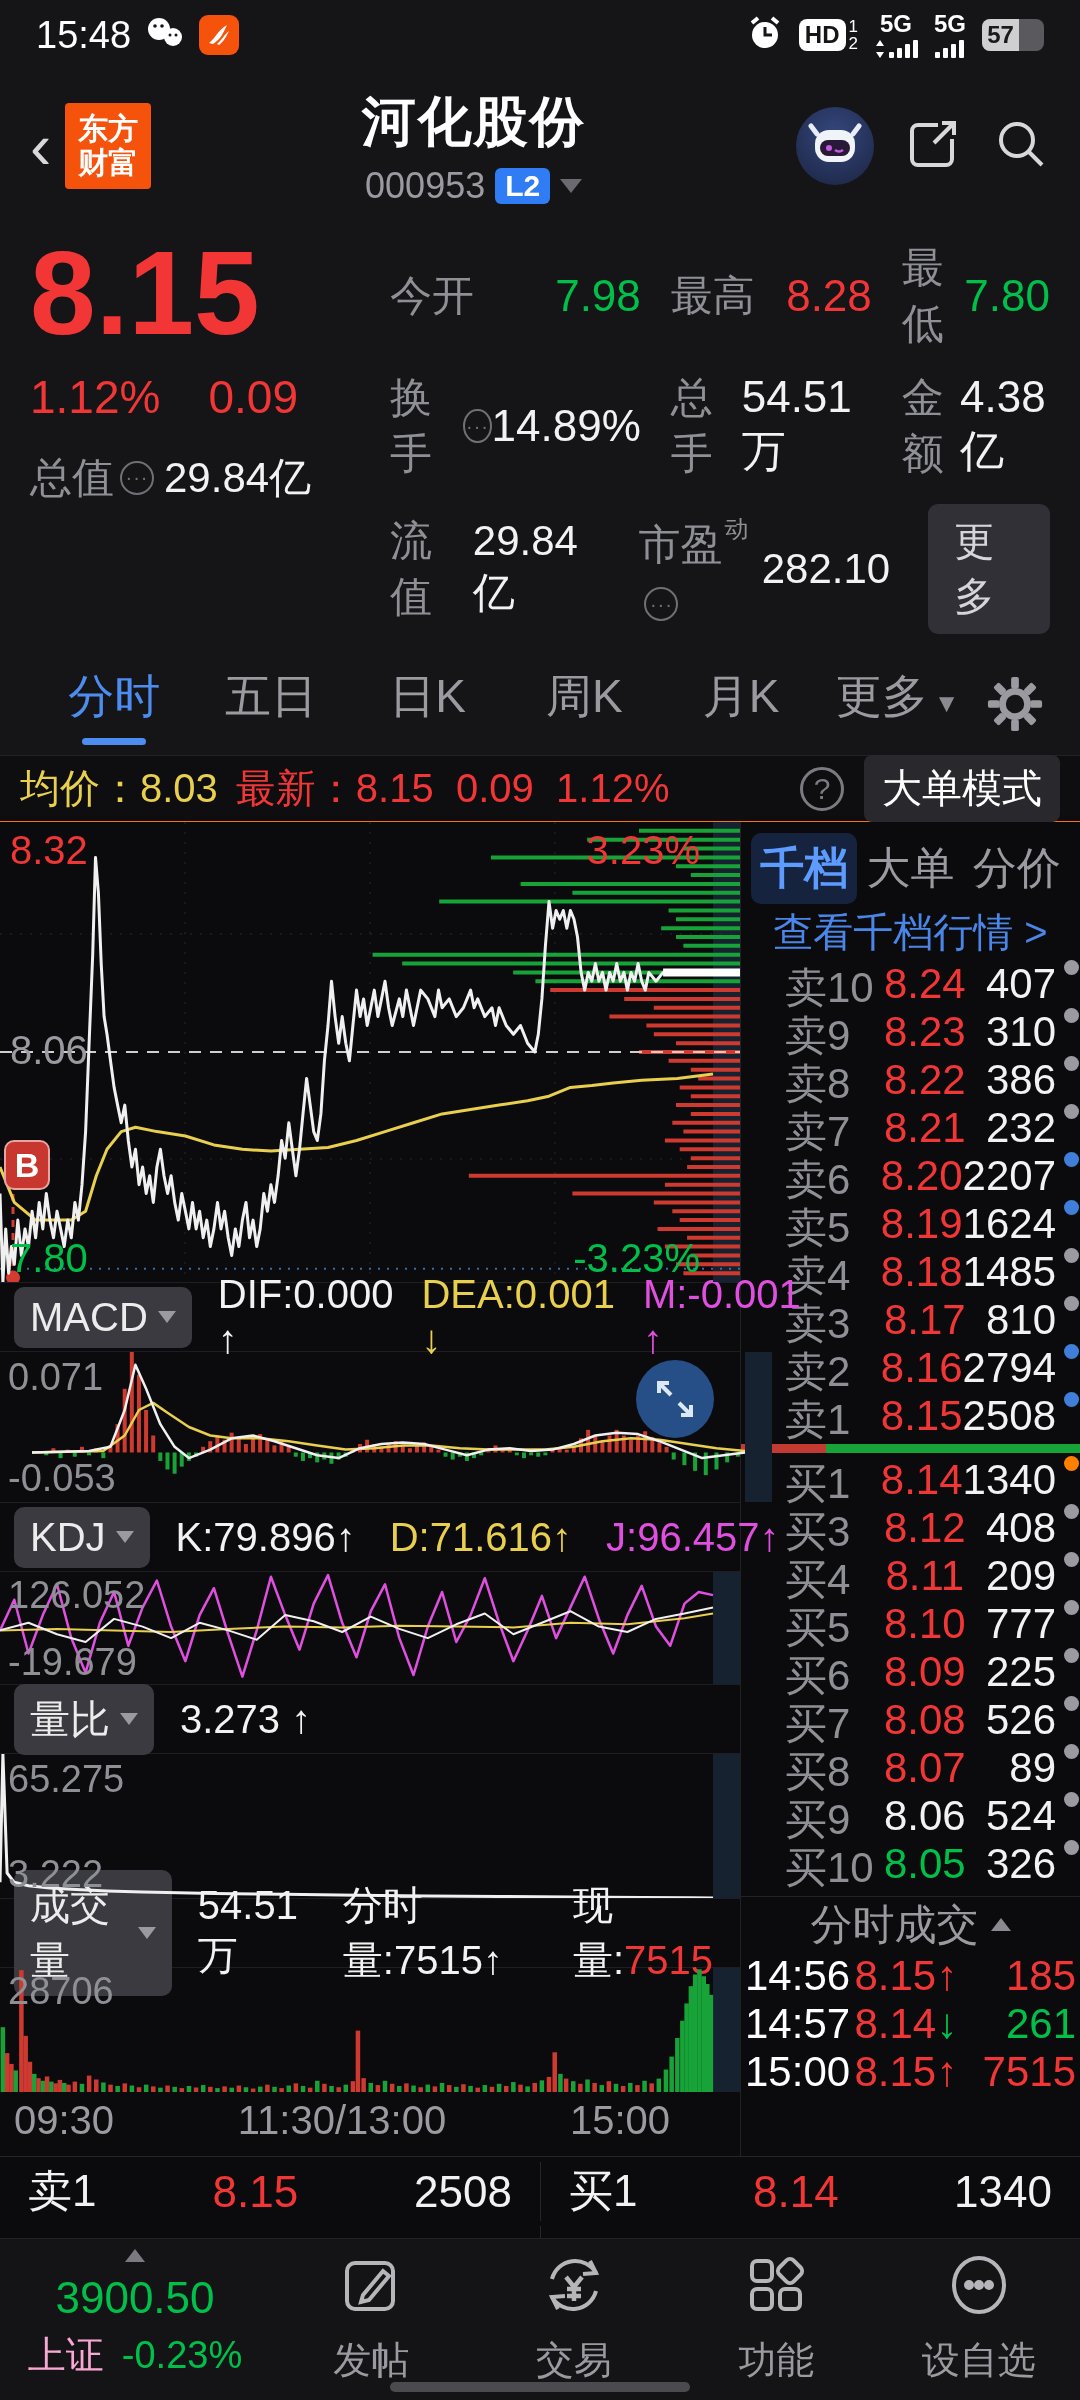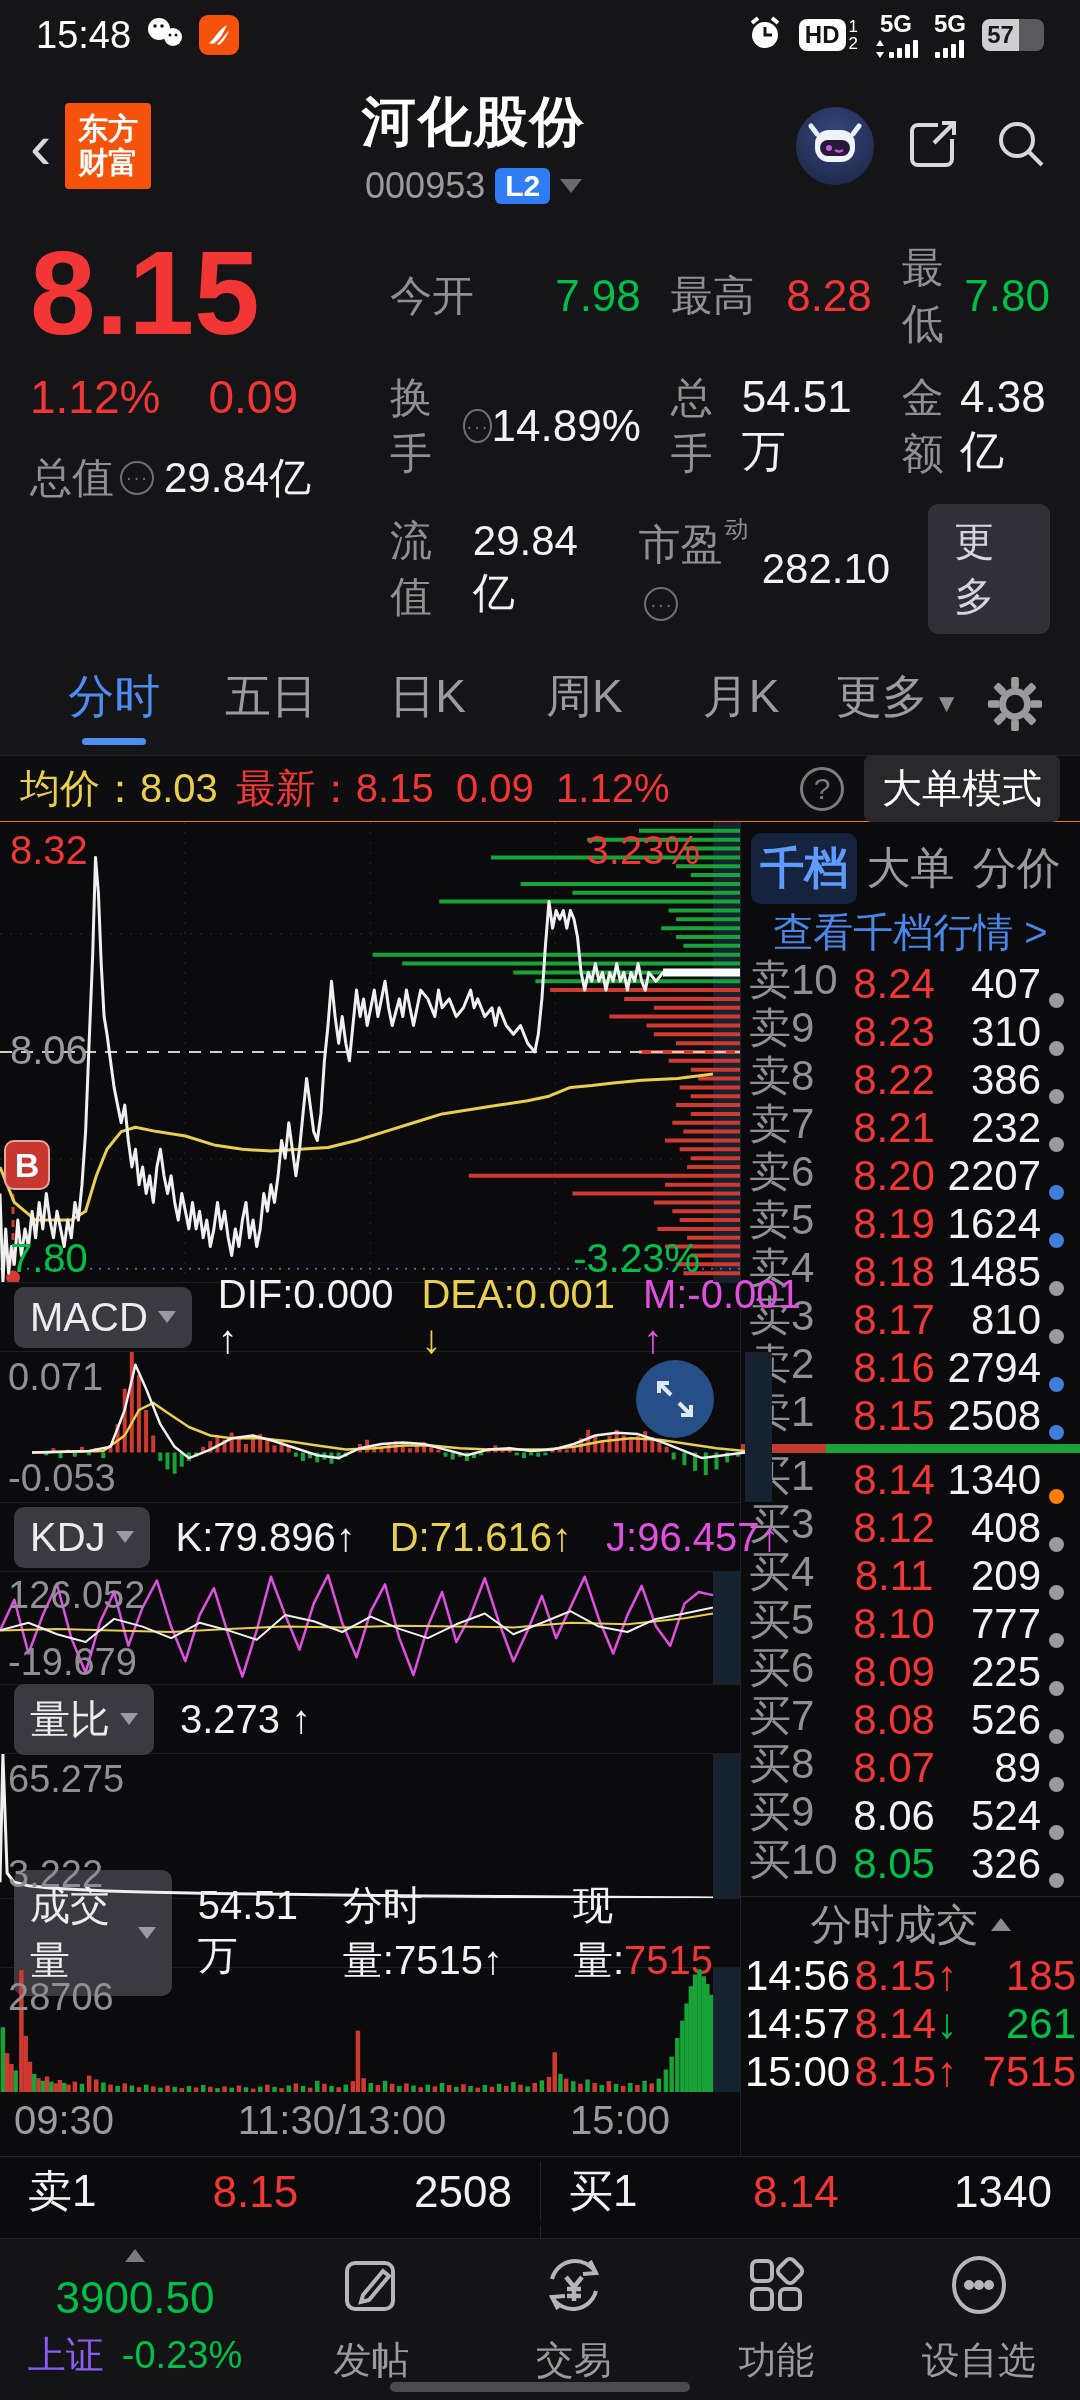--- a/index.html
+++ b/index.html
@@ -77,21 +77,21 @@
   .b-badge{position:absolute;left:4px;width:46px;height:50px;background:#c8372f;border:2px solid #e8a49f;border-radius:10px;color:#fff;font-size:34px;font-weight:bold;display:flex;align-items:center;justify-content:center;}
   .expand-btn{position:absolute;right:26px;top:8px;width:78px;height:78px;border-radius:50%;background:rgba(43,92,158,0.85);display:flex;align-items:center;justify-content:center;}
   .time-axis{height:56px;display:flex;align-items:center;font-size:40px;color:#9a9aa0;padding:0 14px;}
   .time-axis .t2{flex:1;text-align:center;}
   .time-axis .t3{padding-right:56px;}
   
   .ob-tabs{display:flex;align-items:center;padding:0 10px;height:72px;}
   .ob-tab{flex:1;text-align:center;font-size:44px;color:#9a9aa0;padding:6px 0;}
   .ob-tab.active{background:#15233f;color:#5e9bff;border-radius:10px;font-weight:bold;}
   .ob-link{height:56px;text-align:center;font-size:40px;color:#4a86e8;display:flex;align-items:center;justify-content:center;}
-  .ob-row{height:48px;display:flex;align-items:flex-end;padding:0 16px 0 8px;font-size:42px;}
+  .ob-row{height:48px;display:flex;align-items:flex-start;padding:0 1px 0 8px;font-size:42px;margin-left:36px;}
   .ob-row .lab{width:96px;color:#8f8f96;}
   .ob-row .prc{flex:1;text-align:center;}
   .ob-row .vol{flex:1;text-align:right;color:#f2f2f2;padding-right:8px;}
   .dot{width:15px;height:15px;border-radius:50%;flex:none;}
   .ratio{height:16px;display:flex;align-items:center;padding:2px 0;}
   .ratio .r{height:9px;background:#c33a32;}
   .ratio .g{height:9px;background:#18a338;}
   .ticks-head{height:56px;margin-top:8px;border-top:1px solid #222226;display:flex;align-items:center;justify-content:center;gap:12px;color:#9a9aa0;font-size:42px;}
   .tri-up{width:0;height:0;border-left:10px solid transparent;border-right:10px solid transparent;border-bottom:13px solid #8a8a90;}
   .tick-row{height:48px;display:flex;align-items:center;font-size:42px;padding:0 4px;}
@@ -107,21 +107,21 @@
   .q-half{width:540px;display:grid;grid-template-columns:repeat(4,1fr);grid-auto-rows:56px;align-items:center;padding:0 18px;}
   .q-half div{text-align:right;font-size:42px;padding-right:14px;}
   .q-half.sell div{color:#00c04a;}
   .q-half.buy div{color:#f23636;}
   .q-half.buy{border-left:1px solid #26262a;}
   
   .navbar{position:absolute;left:0;right:0;bottom:0;height:162px;background:#141417;border-top:1px solid #222226;display:flex;align-items:flex-start;padding-top:10px;}
   .nav-index{width:270px;display:flex;flex-direction:column;align-items:center;line-height:1.2;}
   .nav-index .v{color:#00c04a;font-size:44px;margin-top:10px;}
   .nav-index .r2{display:flex;gap:18px;font-size:38px;margin-top:8px;}
-  .nav-index .nm{color:#8b5cf6;}
+  .nav-index .nm{color:#f9a8d4;}
   .nav-item{flex:1;display:flex;flex-direction:column;align-items:center;gap:10px;color:#b5b5ba;}
   .nav-item .lb{font-size:38px;color:#9a9aa0;}
   .home-bar{position:absolute;left:390px;bottom:8px;width:300px;height:10px;border-radius:6px;background:#4a4a4f;}
 </style>
 </head>
 <body>
 
 <div id="app">
 
   <div class="statusbar top-bg">
@@ -700,21 +700,21 @@
             <line x1="677.35" y1="124" x2="677.35" y2="70.00431965442765" stroke="#18a338" stroke-width="4.5"></line>
             <line x1="682.341" y1="124" x2="682.341" y2="52.725701943844484" stroke="#18a338" stroke-width="4.5"></line>
             <line x1="686.619" y1="124" x2="686.619" y2="35.44708423326135" stroke="#18a338" stroke-width="4.5"></line>
             <line x1="690.8969999999999" y1="124" x2="690.8969999999999" y2="18.168466522678187" stroke="#18a338" stroke-width="4.5"></line>
             <line x1="695.175" y1="124" x2="695.175" y2="6.505399568034562" stroke="#18a338" stroke-width="4.5"></line>
             <line x1="699.453" y1="124" x2="699.453" y2="1.3218142548596035" stroke="#18a338" stroke-width="4.5"></line>
             <line x1="703.731" y1="124" x2="703.731" y2="8.233261339092863" stroke="#18a338" stroke-width="4.5"></line>
             <line x1="707.296" y1="124" x2="707.296" y2="16.008639308855294" stroke="#18a338" stroke-width="4.5"></line>
             <line x1="710.861" y1="124" x2="710.861" y2="26.80777537796976" stroke="#18a338" stroke-width="4.5"></line>
           </svg>
-        <span class="scale-lab" style="top:8px;">28706</span>
+        <span class="scale-lab" style="top:2px;">28706</span>
       </div>
 
       <div class="time-axis">
         <span class="t1">09:30</span>
         <span class="t2">11:30/13:00</span>
         <span class="t3">15:00</span>
       </div>
     </div>
 
     <div class="right-col">

